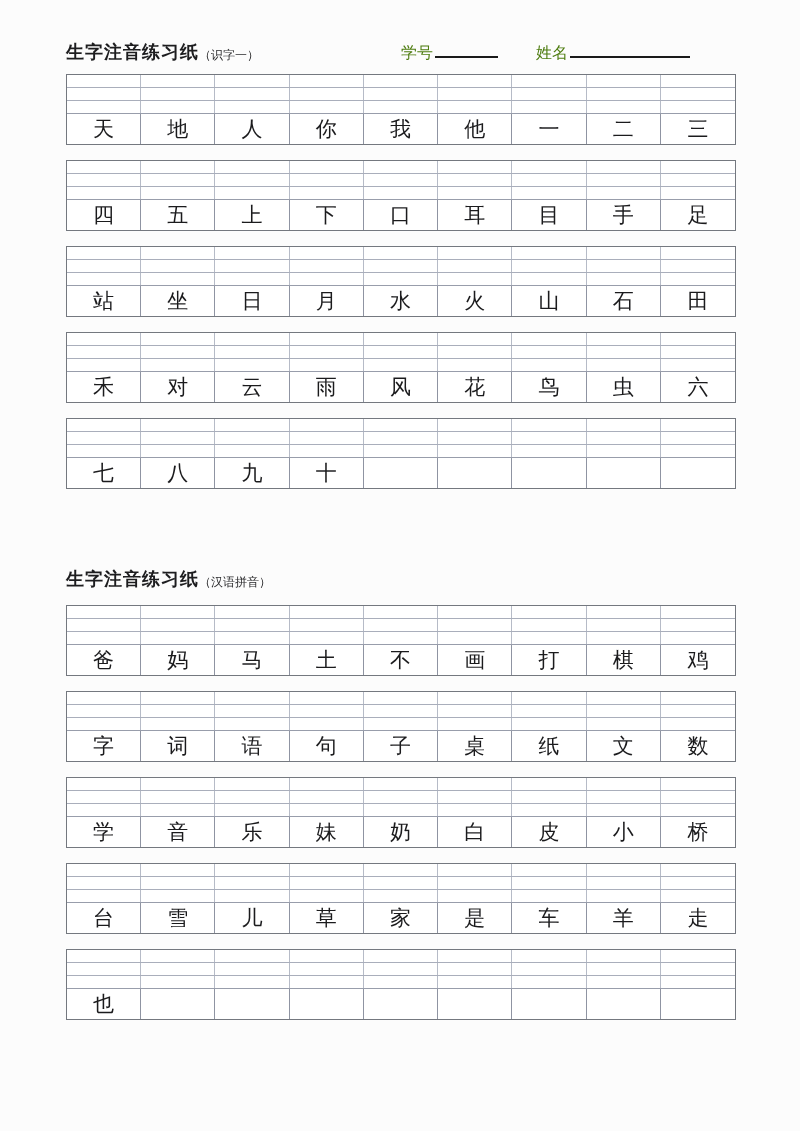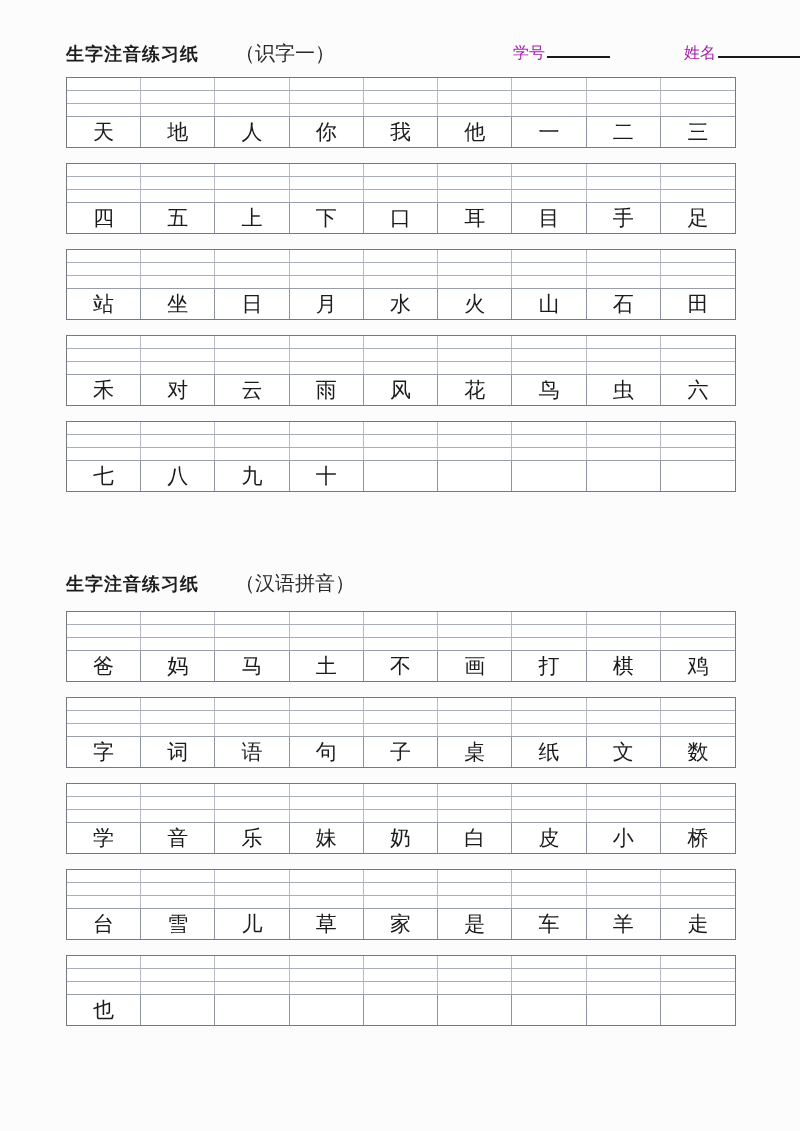--- a/index.html
+++ b/index.html
@@ -13,39 +13,38 @@
     color: #1d1d1f;
   }
   .sheet {
     position: relative;
     width: 670px;
     margin-left: 66px;
   }
   
   .sec-header {
     display: flex;
-    align-items: center;
+    align-items: flex-end;
     white-space: nowrap;
-    gap: 36px;
   }
   .sec1 .sec-header { padding-top: 40px; }
   .sec2 .sec-header { padding-top: 78px; }
   .sec-title {
     font-size: 18px;
     font-weight: bold;
     letter-spacing: 1px;
   }
   .sec-subtitle {
-    font-size: 20px;
+    font-size: 12px;
     font-weight: normal;
     color: #2a2a2c;
   }
   .hdr-field {
     font-size: 16px;
-    color: #a21caf;
+    color: #4d7c0f;
   }
   .hdr-field.student-id { margin-left: 142px; }
   .hdr-field.student-name { margin-left: 38px; }
   .blank-line {
     display: inline-block;
     height: 2px;
     background: #1a1a1a;
     vertical-align: baseline;
     margin-left: 2px;
   }

